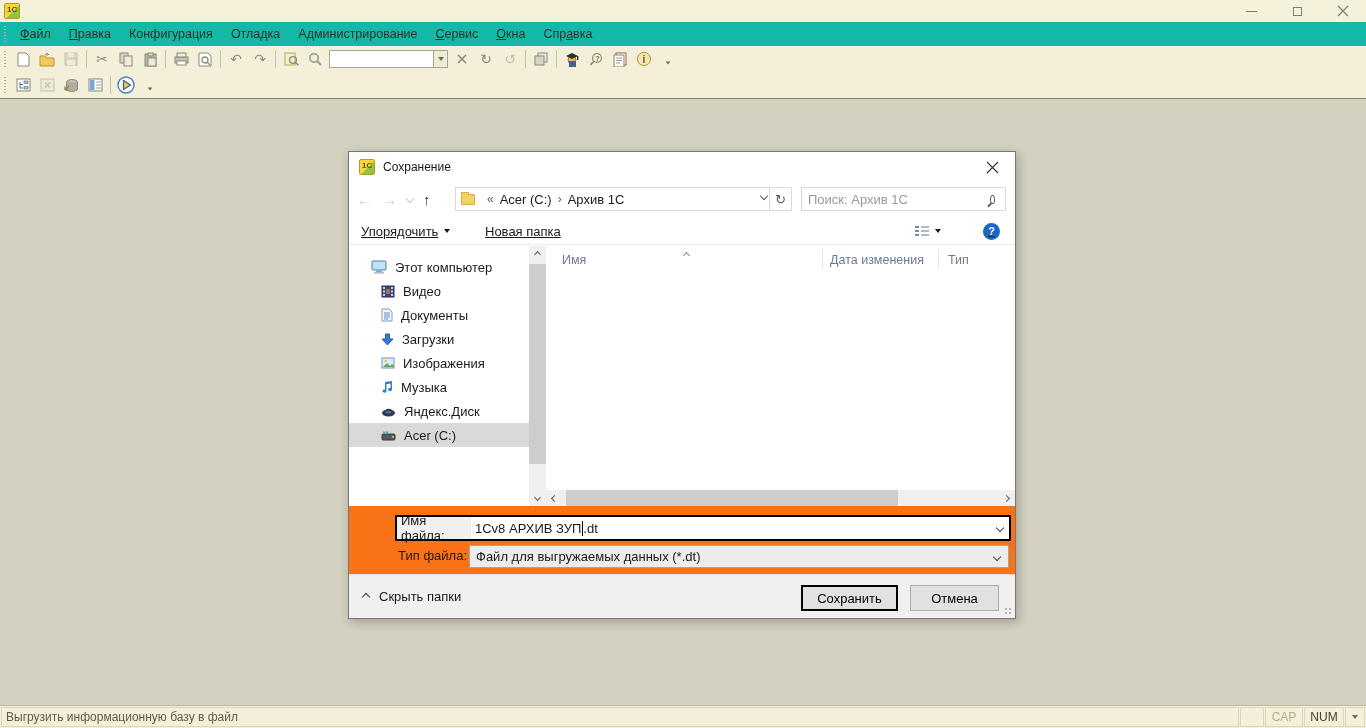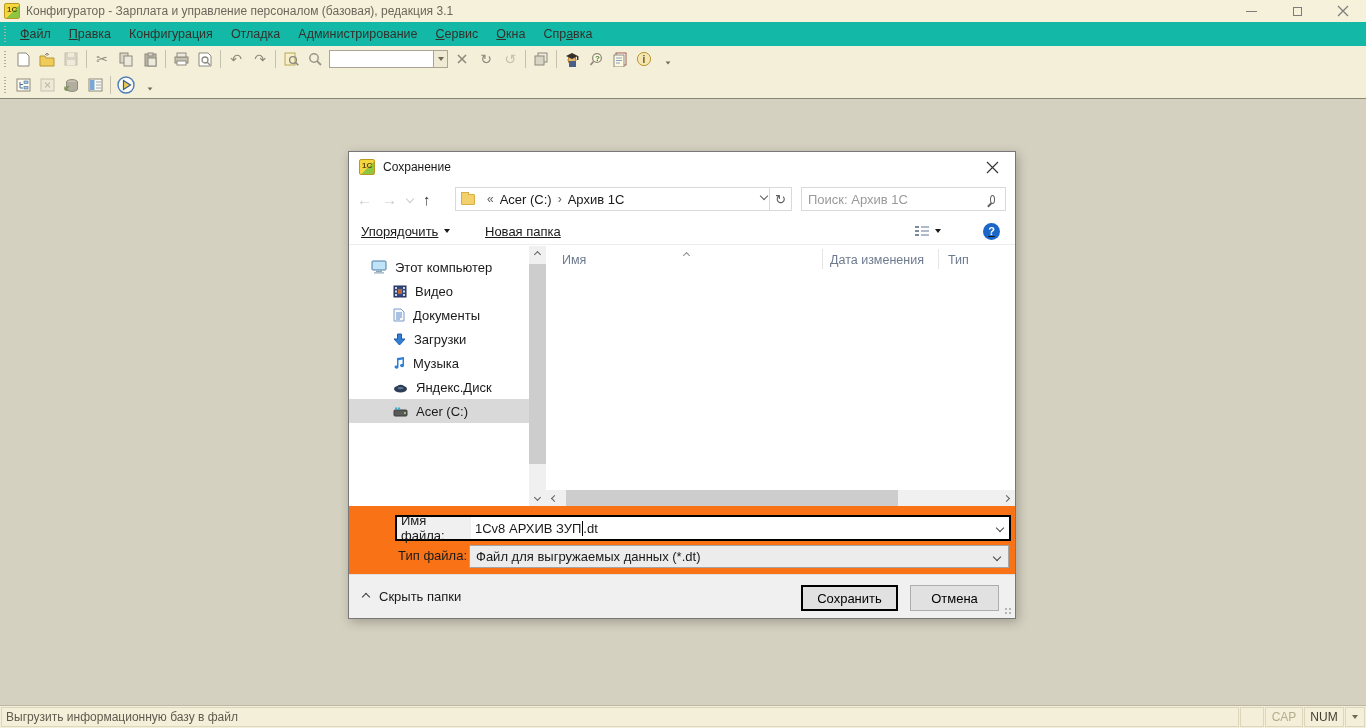--- a/index.html
+++ b/index.html
@@ -85,21 +85,21 @@
     linear-gradient(#7b8aa0 0 0) 0 1px/4px 2px no-repeat,
     linear-gradient(#aebacb 0 0) 6px 1px/8px 2px no-repeat,
     linear-gradient(#7b8aa0 0 0) 0 5px/4px 2px no-repeat,
     linear-gradient(#aebacb 0 0) 6px 5px/8px 2px no-repeat,
     linear-gradient(#7b8aa0 0 0) 0 9px/4px 2px no-repeat,
     linear-gradient(#aebacb 0 0) 6px 9px/8px 2px no-repeat; }
   .help-circle { width:17px; height:17px; border-radius:50%; background:#1b66c9; color:#fff;
     font-size:11px; font-weight:bold; display:flex; align-items:center; justify-content:center; }
   .dlg-body { position:absolute; left:0; top:94px; width:666px; height:260px; background:#fff; }
   .sidebar { position:absolute; left:0; top:0; width:180px; height:260px; padding-top:9px; }
-  .side-item { height:24px; display:flex; align-items:center; gap:8px; padding-left:44px; }
+  .side-item { height:24px; display:flex; align-items:center; gap:8px; padding-left:32px; }
   .side-item.root { padding-left:22px; }
   .side-item.selected { background:#d9d9d9; }
   .side-item .lbl { white-space:nowrap; }
   .sb-v { position:absolute; left:180px; top:0; width:17px; height:260px; background:#f0f0f0; }
   .sb-v .thumb { position:absolute; left:0; top:18px; width:17px; height:200px; background:#cdcdcd; }
   .sb-arrow { position:absolute; left:0; width:17px; height:17px; display:flex; align-items:center; justify-content:center; }
   .list { position:absolute; left:197px; top:0; width:469px; height:260px; }
   .list-header { position:absolute; left:0; top:0; width:100%; height:26px; color:#6d7a8d; font-size:12.5px; }
   .col-div { position:absolute; top:3px; width:1px; height:20px; background:#e5e5e5; }
   .sort-ind { position:absolute; left:138px; top:1px; }
@@ -128,21 +128,20 @@
   .btn-cancel { left:561px; width:89px; border:1px solid #adadad; }
   .resize-grip { position:absolute; right:2px; bottom:2px; width:9px; height:9px;
     background-image:radial-gradient(#b5b5b5 1px, transparent 1.1px); background-size:4px 4px; }
   svg { display:block; }
 </style>
 </head>
 <body>
 
 <div class="titlebar">
   <div class="app-icon"></div>
-  <div class="title-text">Конфигуратор - Зарплата и управление персоналом (базовая), редакция 3.1</div>
   <div class="win-controls">
     <div class="win-btn">
         <div class="glyph-min"></div>
       </div>
     <div class="win-btn">
         <div class="glyph-restore"></div>
       </div>
     <div class="win-btn">
       <svg width="12" height="12" viewBox="0 0 12 12">
           <path d="M1 1 L11 11 M11 1 L1 11" stroke="#7c7c7c" stroke-width="1.2"></path>
@@ -420,20 +419,28 @@
           </svg>
         <span class="lbl">Документы</span>
       </div>
       <div class="side-item">
         <svg width="13" height="13">
             <path d="M4.5 1 h4 v5 h3.5 L6.5 12 L1 6 h3.5 z" fill="#2f7fd6" stroke="#1f5fa8"></path>
           </svg>
         <span class="lbl">Загрузки</span>
       </div>
       <div class="side-item">
+        <svg width="14" height="12">
+            <rect x="1" y="1" width="12" height="10" fill="#dceefb" stroke="#6b93b8"></rect>
+            <circle cx="4.5" cy="4" r="1.3" fill="#f0c84a"></circle>
+            <path d="M2 10 L6 6 L9 9 L11 7 L13 9 V10 Z" fill="#6aa05a"></path>
+          </svg>
+        <span class="lbl">Изображения</span>
+      </div>
+      <div class="side-item">
         <svg width="12" height="14">
             <path d="M4 2 L11 1 V9.5 a2 1.6 0 1 1 -1.5 -1.5 V3.5 L5.5 4.2 V11 a2 1.6 0 1 1 -1.5 -1.5 Z" fill="#2f7fd6"></path>
           </svg>
         <span class="lbl">Музыка</span>
       </div>
       <div class="side-item">
         <svg width="15" height="11">
             <ellipse cx="7.5" cy="7" rx="6.5" ry="3.4" fill="#2c3e55"></ellipse>
             <path d="M4 5.5 a3.8 3.2 0 0 1 7.4 -.4" fill="#2c3e55"></path>
             <ellipse cx="7.5" cy="6.2" rx="3" ry="1.1" fill="#5e7894"></ellipse>

